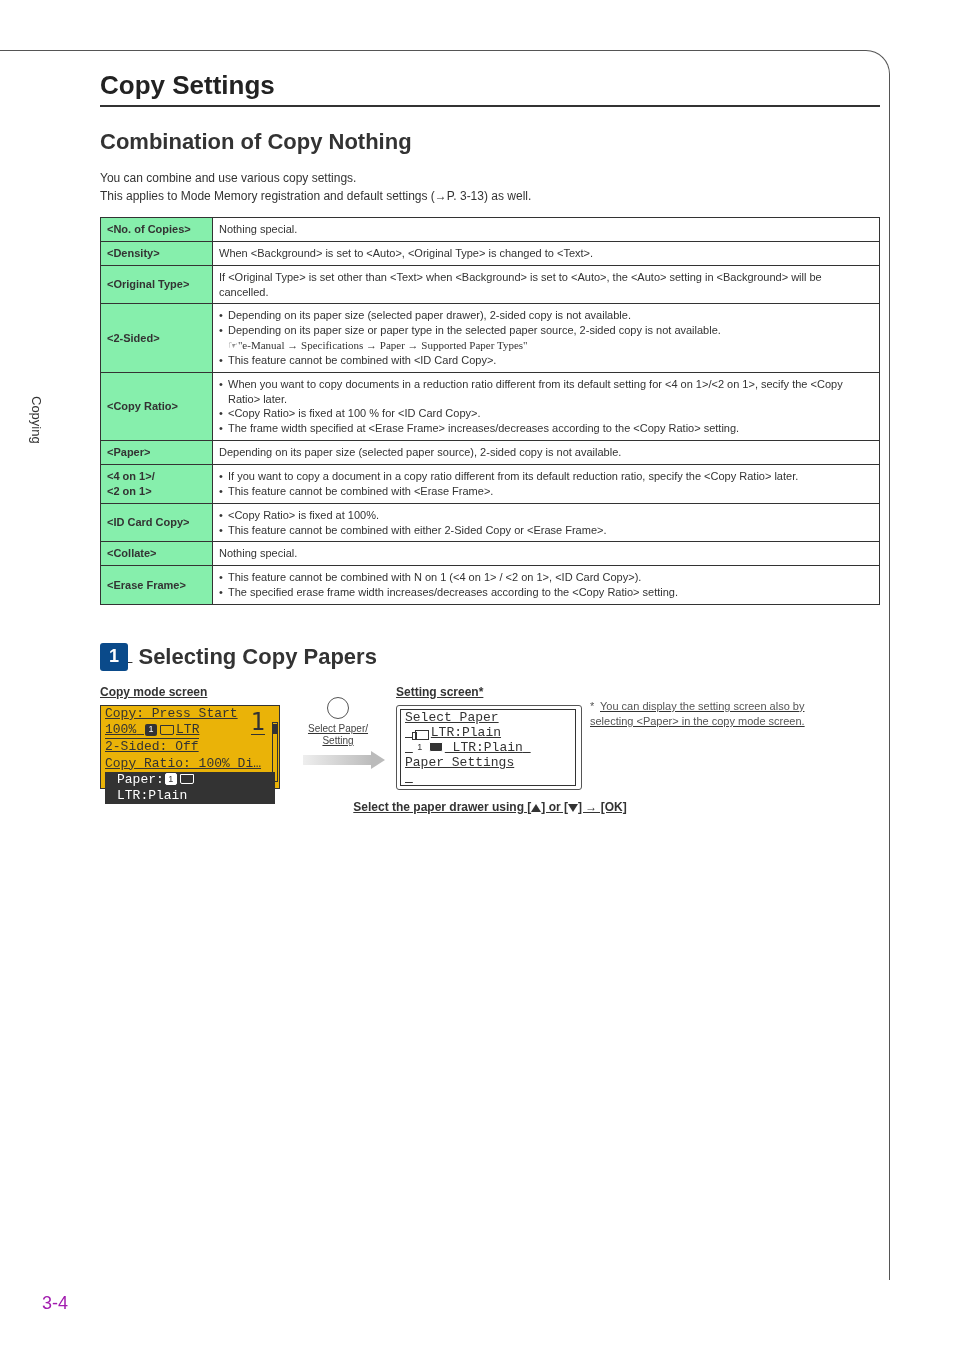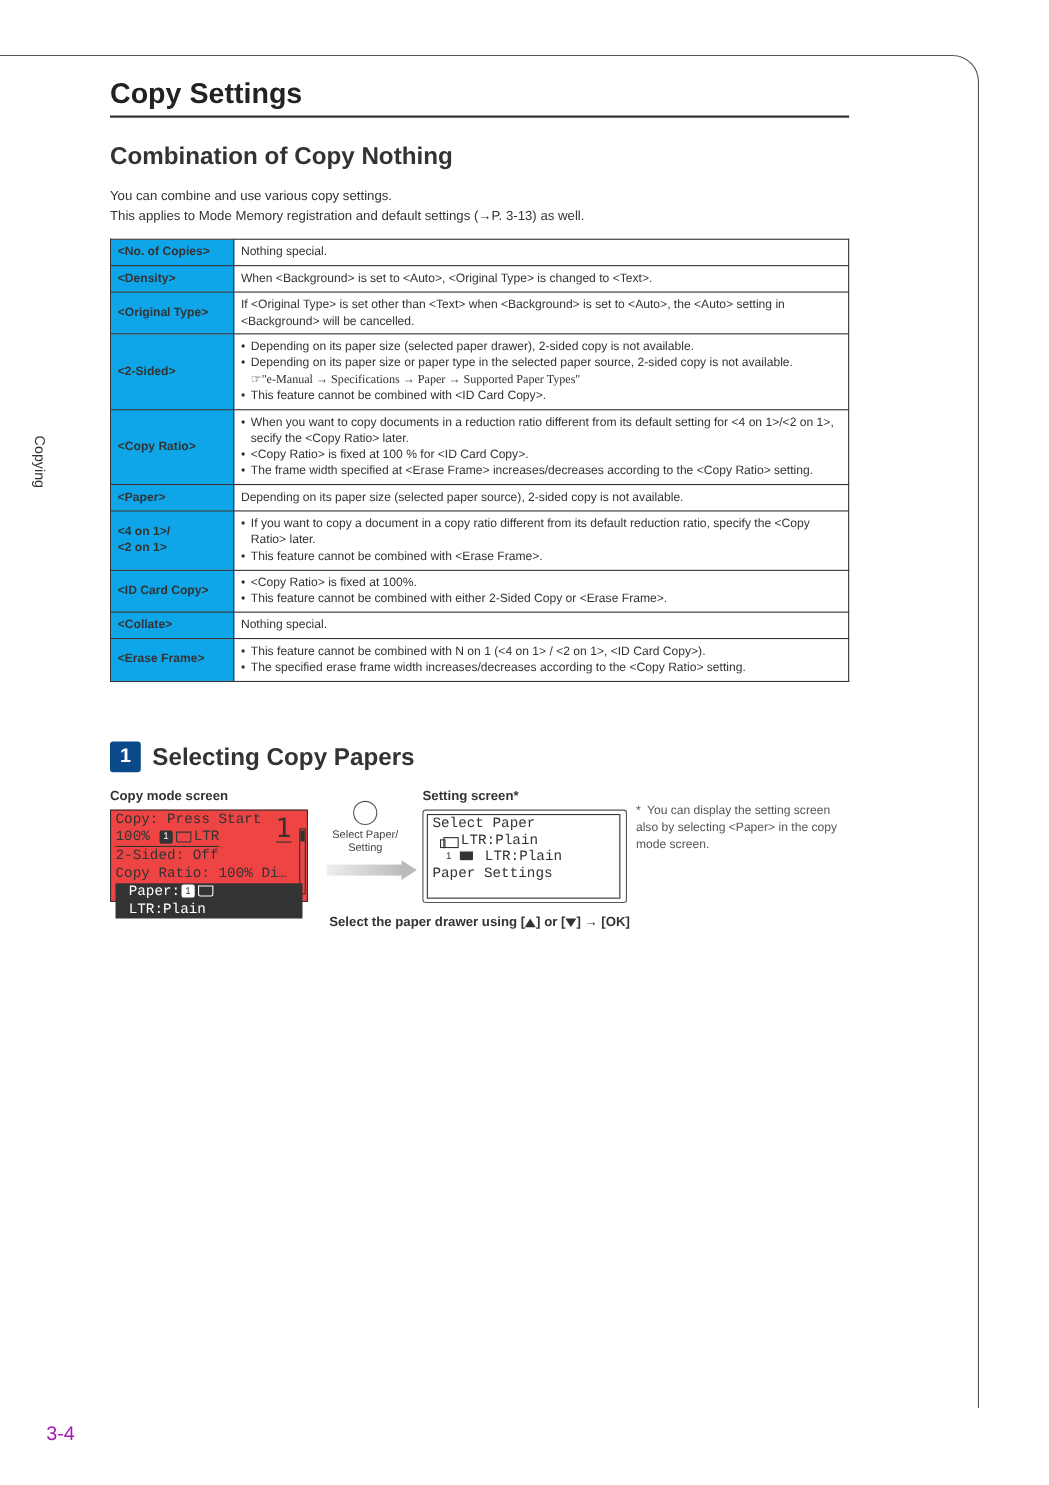--- a/index.html
+++ b/index.html
@@ -27,21 +27,21 @@
     top: 396px;
     transform: rotate(90deg);
     transform-origin: left top;
     font-size: 13px;
     color: #333;
   }
   .content {
     position: absolute;
     left: 100px;
     top: 70px;
-    width: 672px;
+    width: 780px;
   }
   .title-bar {
     border-bottom: 2px solid #333;
     padding-bottom: 4px;
     margin-bottom: 22px;
   }
   .title-bar h1 {
     font-size: 26px;
     font-weight: bold;
     color: #222;
@@ -65,27 +65,28 @@
   }
   table.settings td {
     border: 1px solid #333;
     padding: 4px 6px;
     vertical-align: top;
     line-height: 1.35;
   }
   table.settings td.lbl {
     width: 112px;
     font-weight: bold;
-    background: #0ea5e9;
+    background: #86efac;
     vertical-align: middle;
   }
   .bullet { display: flex; }
   .bullet .dot { width: 9px; flex-shrink: 0; }
   .section2 {
-    margin-top: 54px;
+    margin-top: 38px;
+    text-decoration: underline;
   }
   .num-badge {
     display: inline-flex;
     width: 28px; height: 28px;
     background: #0a4a8a;
     color: #fff;
     align-items: center;
     justify-content: center;
     font-weight: bold;
     font-size: 18px;
@@ -110,21 +111,21 @@
     font-weight: bold;
     color: #333;
     margin-bottom: 6px;
   }
   .lcd {
     width: 180px;
     border: 1px solid #333;
     font-family: "Courier New", monospace;
     font-size: 13px;
     line-height: 1.25;
-    background: #ef4444;
+    background: #eab308;
     position: relative;
   }
   .lcd .row { padding: 0 4px; display: flex; align-items: center; }
   .lcd .ul { border-bottom: 1px solid #333; display: inline-block; }
   .lcd .hl { background: #333; color: #fff; display: inline-block; padding: 0 12px; }
   .lcd .scroll { position: absolute; right: 1px; top: 16px; width: 6px; height: 60px; border: 1px solid #333; }
   .lcd .thumb { position: absolute; right: 2px; top: 18px; width: 4px; height: 10px; background: #333; }
   .lcd .big1 { font-size: 24px; font-family: monospace; position: absolute; right: 14px; top: 4px; border-bottom: 1px solid #333; line-height: 1; }
   .tray-icon { display: inline-block; width: 14px; height: 10px; border: 1px solid #333; border-radius: 0 0 2px 2px; vertical-align: middle; margin: 0 2px; position: relative; }
   .tray-icon.inv { background: #333; border-color: #fff; }

